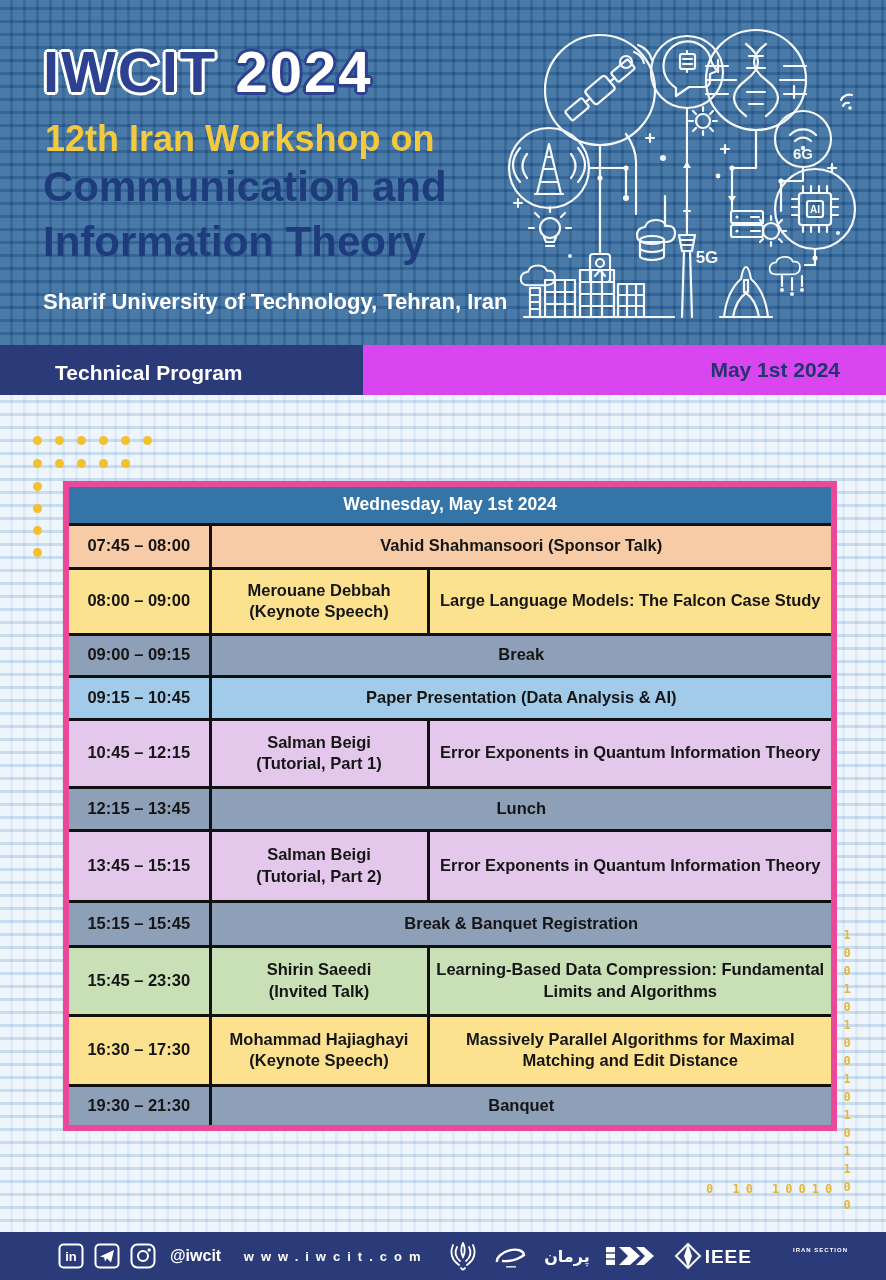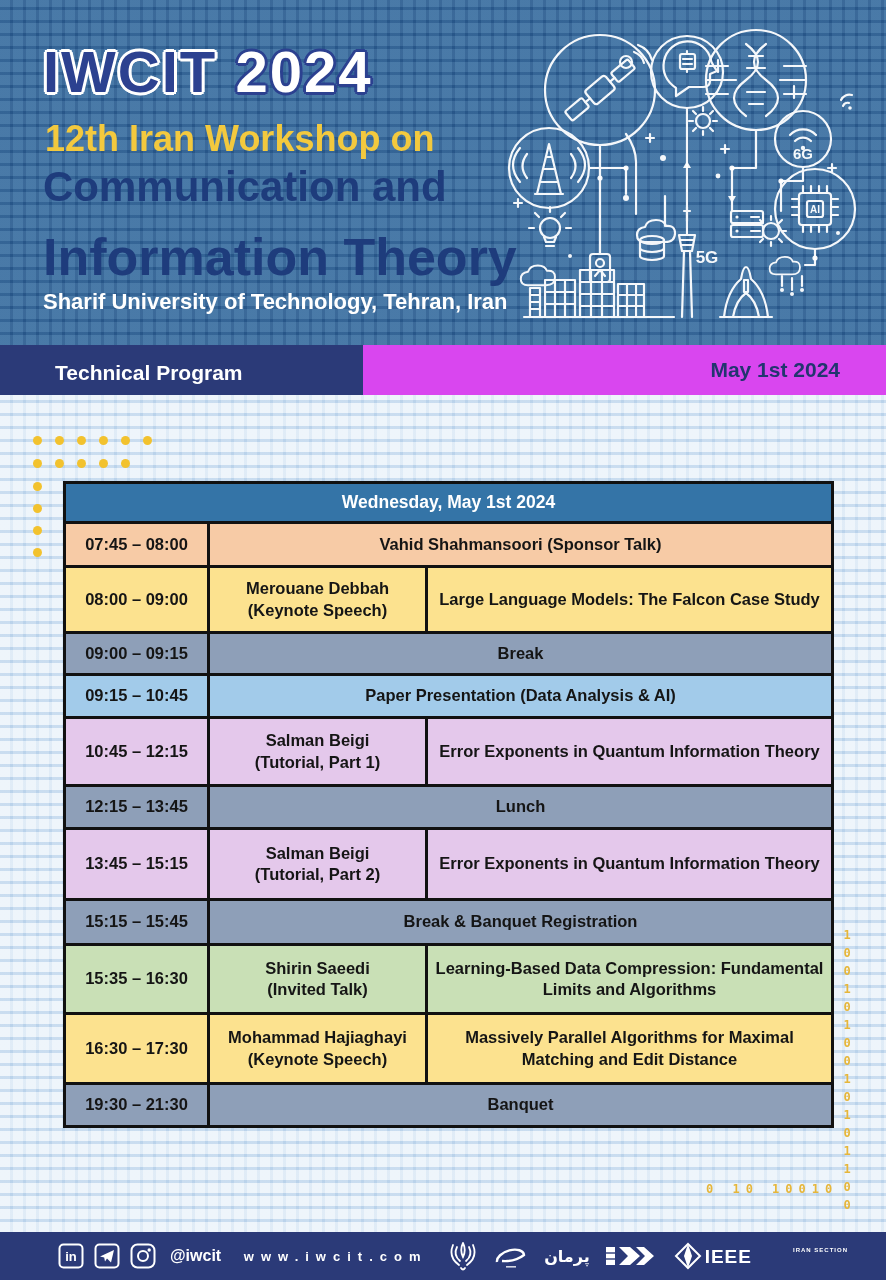--- a/index.html
+++ b/index.html
@@ -31,27 +31,27 @@
   
   .logo{position:absolute;left:43px;top:38px;font-weight:900;font-size:58px;letter-spacing:2px;white-space:nowrap;}
   .logo-iwcit{color:#2c4190;
       text-shadow:3px 0 0 #fff,-3px 0 0 #fff,0 3px 0 #fff,0 -3px 0 #fff,
                   2px 2px 0 #fff,-2px -2px 0 #fff,2px -2px 0 #fff,-2px 2px 0 #fff;}
   .logo-year{color:#fff;
       text-shadow:3px 0 0 #2c4190,-3px 0 0 #2c4190,0 3px 0 #2c4190,0 -3px 0 #2c4190,
                   2px 2px 0 #2c4190,-2px -2px 0 #2c4190,2px -2px 0 #2c4190,-2px 2px 0 #2c4190;}
   .subtitle{position:absolute;left:45px;top:118px;color:#f3c93e;font-size:36px;font-weight:bold;}
   .title1{position:absolute;left:43px;top:163px;color:#1e3c7c;font-size:42px;font-weight:800;}
-  .title2{position:absolute;left:43px;top:227px;color:#1e3c7c;font-size:52px;font-weight:800;}
+  .title2{position:absolute;left:43px;top:218px;color:#1e3c7c;font-size:42px;font-weight:800;}
   .venue{position:absolute;left:43px;top:289px;color:#fff;font-size:22px;font-weight:bold;}
   .illu{position:absolute;left:500px;top:18px;}
 
   
   .sched{position:absolute;left:63px;top:481px;}
-  table{border-collapse:collapse;table-layout:fixed;width:768px;border:2px solid #ec4899;}
+  table{border-collapse:collapse;table-layout:fixed;width:768px;border:6px solid #ec4899;}
   th,td{border:3px solid #111;padding:2px 6px;text-align:center;vertical-align:middle;
         color:#151515;font-weight:bold;font-size:16.5px;line-height:1.3;overflow:hidden;}
   th.day{background:#3474a7;color:#fff;font-size:17.5px;}
   .c-peach  td{background:#f7cba6;}
   .c-yellow td{background:#fce28f;}
   .c-slate  td{background:#8e9fb8;}
   .c-blue   td{background:#a2cbea;}
   .c-purple td{background:#e4c8eb;}
   .c-green  td{background:#c9e0b6;}
 
@@ -341,21 +341,21 @@
             <div>Salman Beigi</div>
             <div>(Tutorial, Part 2)</div>
           </td>
           <td>Error Exponents in Quantum Information Theory</td>
         </tr>
         <tr class="c-slate" style="height:45px">
           <td>15:15 – 15:45</td>
           <td colspan="2">Break &amp; Banquet Registration</td>
         </tr>
         <tr class="c-green" style="height:69px">
-          <td>15:35 – 16:30</td>
+          <td>15:45 – 23:30</td>
           <td>
             <div>Shirin Saeedi</div>
             <div>(Invited Talk)</div>
           </td>
           <td>Learning-Based Data Compression: Fundamental Limits and Algorithms</td>
         </tr>
         <tr class="c-yellow" style="height:70px">
           <td>16:30 – 17:30</td>
           <td>
             <div>Mohammad Hajiaghayi</div>

